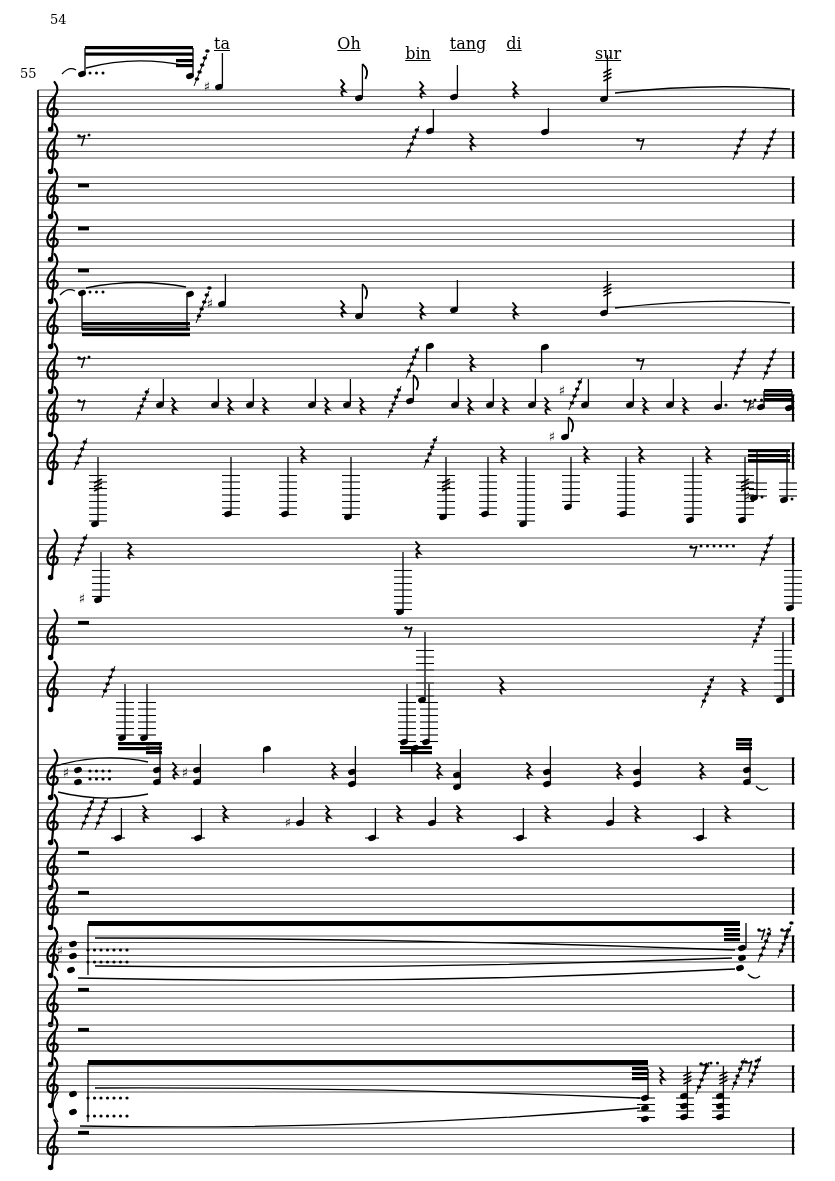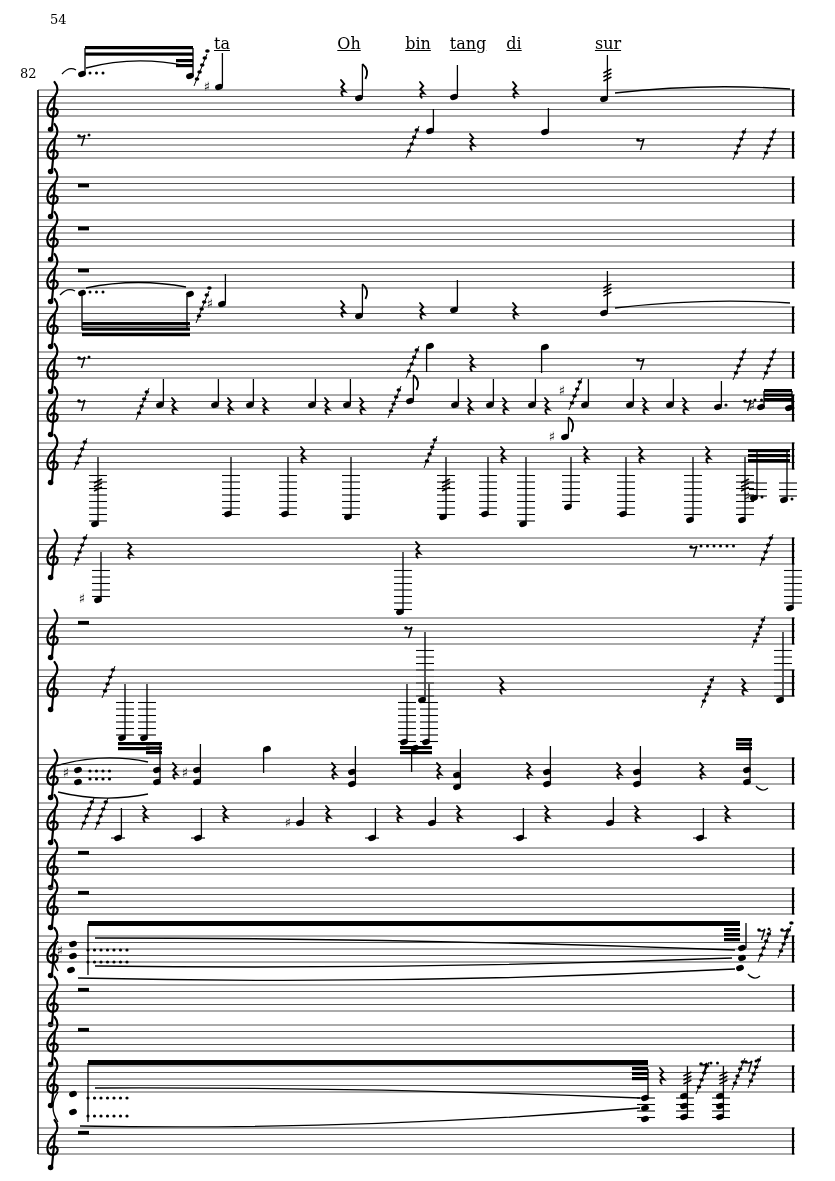--- a/index.html
+++ b/index.html
@@ -9,28 +9,28 @@
   }
   .score-svg{position:absolute;left:0;top:0;}
   .lyric{position:absolute;transform:translateX(-50%);font-size:16px;white-space:nowrap;text-decoration:underline;}
   .mnum{position:absolute;font-size:13px;}
 </style>
 </head>
 <body>
 
 <div class="page">
   <span class="mnum" style="left: 50px; top: 12px;">54</span>
-  <span class="mnum" style="left: 20px; top: 66px;">82</span>
+  <span class="mnum" style="left: 20px; top: 66px;">55</span>
 
   <span class="lyric" style="left: 222px; top: 34px;">ta</span>
   <span class="lyric" style="left: 349px; top: 34px; text-align: right;">Oh</span>
-  <span class="lyric" style="left: 418px; top: 34px;">bin</span>
+  <span class="lyric" style="left: 418px; top: 44px;">bin</span>
   <span class="lyric" style="left: 468px; top: 34px;">tang</span>
   <span class="lyric" style="left: 514px; top: 34px;">di</span>
-  <span class="lyric" style="left: 608px; top: 34px;">sur</span>
+  <span class="lyric" style="left: 608px; top: 44px;">sur</span>
 
   <svg class="score-svg" id="score-svg" width="835" height="1181" viewBox="0 0 835 1181">
       <g>
         <line x1="38" y1="90" x2="795" y2="90" stroke="#565656" stroke-width="1.1"></line>
         <line x1="38" y1="96.5" x2="795" y2="96.5" stroke="#565656" stroke-width="1.1"></line>
         <line x1="38" y1="103" x2="795" y2="103" stroke="#565656" stroke-width="1.1"></line>
         <line x1="38" y1="109.5" x2="795" y2="109.5" stroke="#565656" stroke-width="1.1"></line>
         <line x1="38" y1="116" x2="795" y2="116" stroke="#565656" stroke-width="1.1"></line>
         <line x1="793" y1="89.5" x2="793" y2="116.5" stroke="#000000" stroke-width="2.2"></line>
         <g transform="translate(44,90)">

